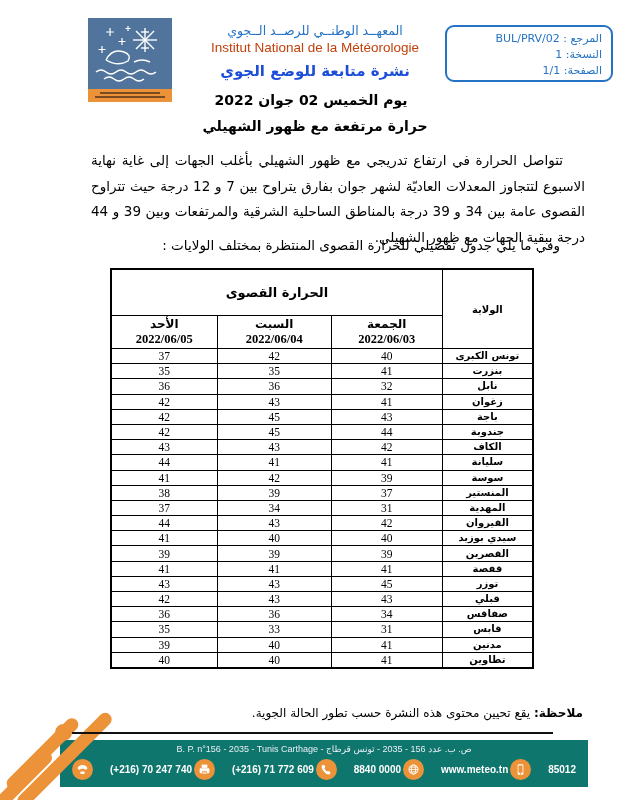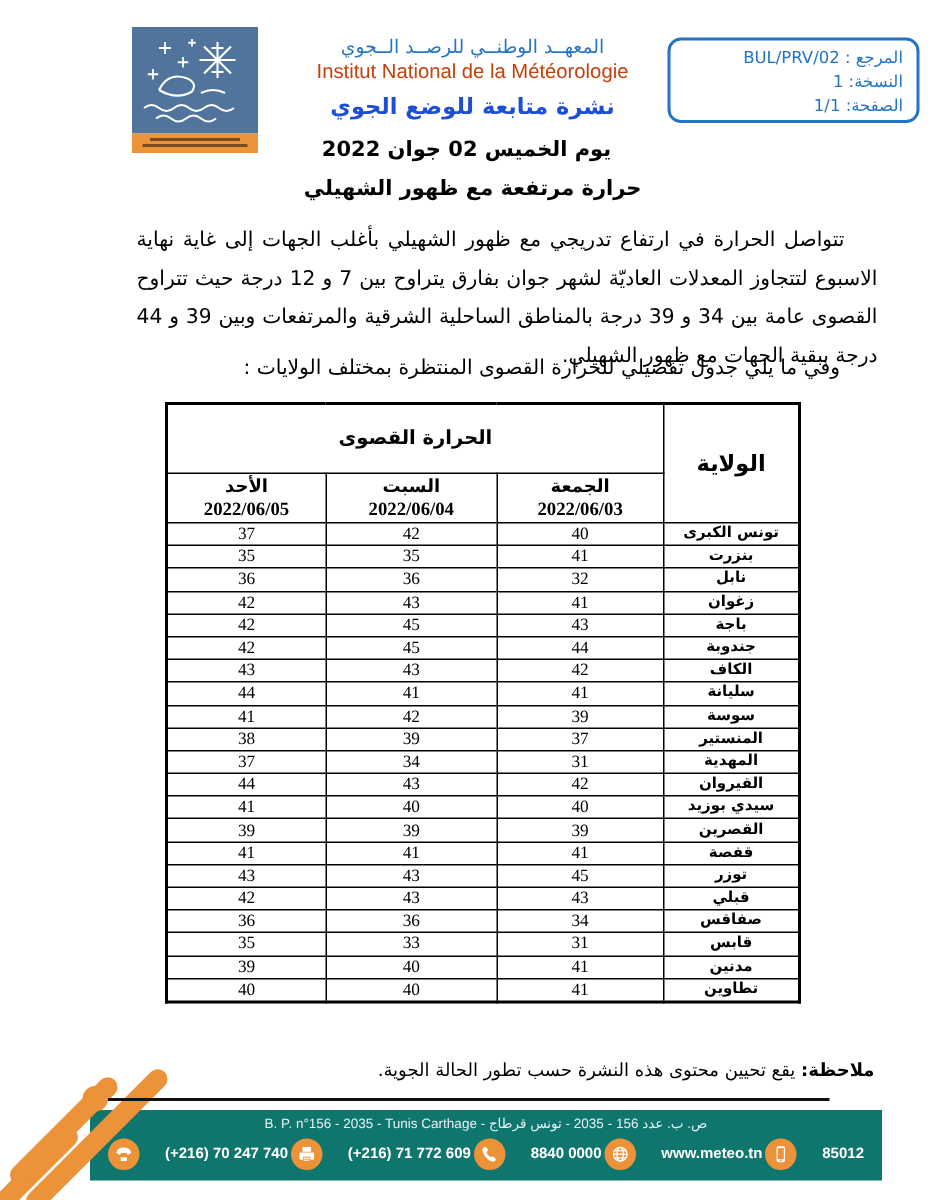--- a/index.html
+++ b/index.html
@@ -38,21 +38,21 @@
   }
   .body-text p{margin:0; text-indent:22px;}
   .table-intro{position:absolute; right:70px; left:63px; top:237px;
     direction:rtl; text-align:right; font-size:13.5px;}
   
   .temp-table-wrap{position:absolute; left:110px; top:268px; width:424px;}
   table.temp{direction:rtl; border-collapse:collapse; width:100%;
     border:2px solid #000;}
   table.temp th, table.temp td{border:1px solid #000; text-align:center; padding:0;}
   th.group-h{height:45px; font-size:13px; font-weight:bold;}
-  th.wilaya-h{font-size:15px; font-weight:bold; width:90px;margin-left:20px;}
+  th.wilaya-h{font-size:10px; font-weight:bold; width:90px;margin-left:20px;}
   th.day-h{height:32px; font-size:12px; font-weight:bold; line-height:15px;}
   th.day-h .d-date{font-family:"Liberation Serif", serif; font-size:12.5px;}
   table.temp td{height:14.2px; font-size:11.5px; line-height:12px;
     font-family:"Liberation Serif", serif;}
   table.temp td.wilaya{font-family:"DejaVu Sans", sans-serif; font-size:10px; font-weight:bold;}
   col.c-fri{width:112px;} col.c-sat{width:115px;} col.c-sun{width:107px;}
   
   .note{position:absolute; right:47px; top:706px; direction:rtl; text-align:right;
     font-size:12px;}
   .note b{font-weight:bold;}

